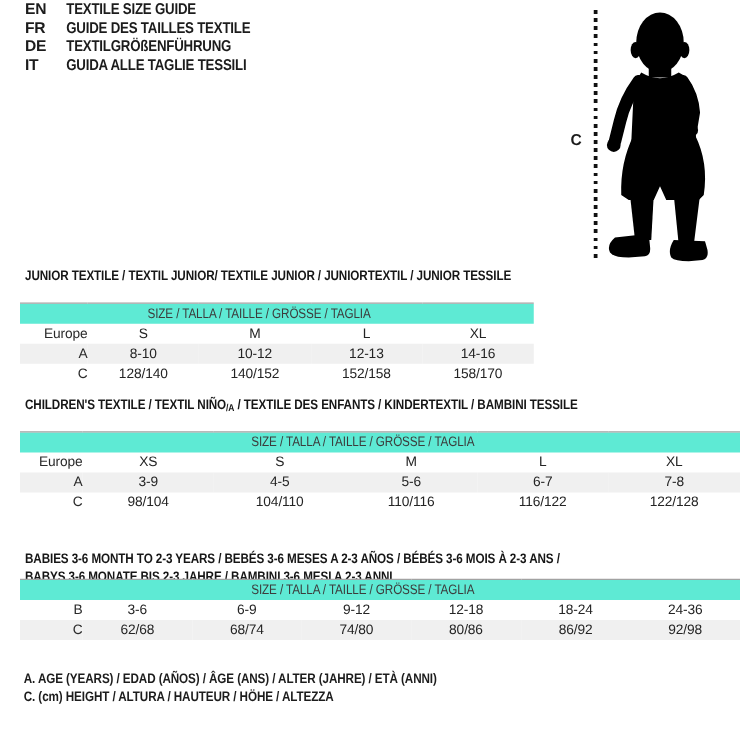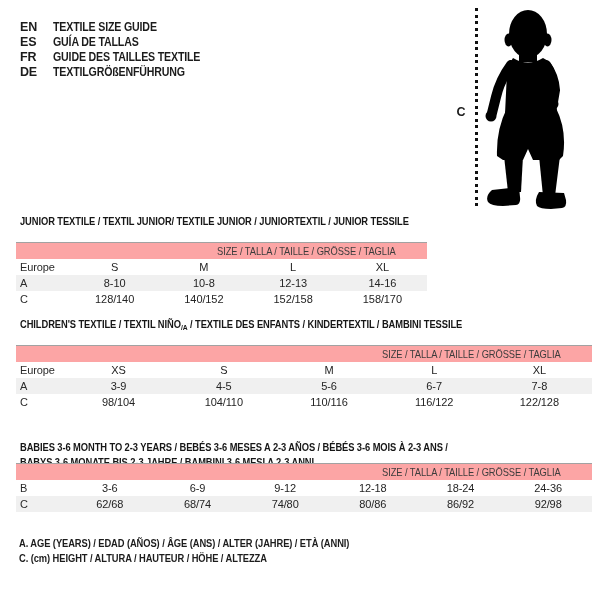--- a/index.html
+++ b/index.html
@@ -15,21 +15,21 @@
 
   
   .cond {
     display:inline-block;
     transform:scaleX(0.85);
     transform-origin:0 50%;
     white-space:nowrap;
   }
 
   
-  .lang-list { position:absolute; left:20px; top:20px; }
+  .lang-list { position:absolute; left:20px; top:0; }
   .lang-row { height:15px; line-height:15px; font-size:12.5px; font-weight:bold; letter-spacing:-0.2px; }
   .lang-code { display:inline-block; width:33px; }
   .lang-title { display:inline-block; }
 
   
   .measure-line {
     position:absolute; left:475px; top:8px; width:3px; height:201px;
     background:repeating-linear-gradient(to bottom,#111 0px,#111 3px,transparent 3px,transparent 6.5px);
   }
   .height-label {
@@ -57,48 +57,48 @@
   }
   #table-junior  { top:242px; width:411px; }
   #table-children{ top:345px; width:576px; }
   #table-babies  { top:463px; width:576px; }
 
   .size-table tr { height:16px; }
   .size-table td {
     font-size:11px; color:#242424; text-align:center;
     padding:0; vertical-align:middle; letter-spacing:-0.1px;
   }
-  .size-table td.lbl { text-align:left; padding-left:4px; color:#2a2a2a;margin-top:16px; }
+  .size-table td.lbl { text-align:right; padding-left:4px; color:#2a2a2a;margin-top:16px; }
   .size-table tr.bar td {
-    background:#fca5a5; border-top:1px solid #a2a2a2;
-    text-align:right; padding-left:4px; color:#3c3c3c;
+    background:#5eead4; border-top:1px solid #a2a2a2;
+    text-align:center; padding-left:4px; color:#3c3c3c;
   }
   .size-table tr.alt td { background:#f0f0f0; }
 
   
   .notes { position:absolute; left:19px; top:536px; }
   .note-line { height:15.3px; line-height:15.3px; font-size:11px; font-weight:bold; letter-spacing:-0.1px; }
 </style>
 </head>
 <body>
 
 <div class="page">
 
   <div class="lang-list">
     <div class="lang-row">
       <span class="lang-code">EN</span><span class="lang-title cond">TEXTILE SIZE GUIDE</span>
     </div>
     <div class="lang-row">
-      <span class="lang-code">ES</span><span class="lang-title cond">GUÍA DE TALLAS</span>
-    </div>
-    <div class="lang-row">
       <span class="lang-code">FR</span><span class="lang-title cond">GUIDE DES TAILLES TEXTILE</span>
     </div>
     <div class="lang-row">
       <span class="lang-code">DE</span><span class="lang-title cond">TEXTILGRÖßENFÜHRUNG</span>
+    </div>
+    <div class="lang-row">
+      <span class="lang-code">IT</span><span class="lang-title cond">GUIDA ALLE TAGLIE TESSILI</span>
     </div>
   </div>
 
   <div class="measure-line"></div>
   <div class="height-label">C</div>
   <svg class="baby-svg" width="100" height="202" viewBox="0 0 100 202">
     <g fill="#000000" stroke="none">
       <ellipse cx="45" cy="26" rx="19" ry="24"></ellipse>
       <ellipse cx="25.5" cy="32" rx="4" ry="6.5"></ellipse>
       <ellipse cx="64.5" cy="32" rx="4" ry="6.5"></ellipse>
@@ -134,21 +134,21 @@
     <tr>
       <td class="lbl">Europe</td>
       <td>S</td>
       <td>M</td>
       <td>L</td>
       <td>XL</td>
     </tr>
     <tr class="alt">
       <td class="lbl">A</td>
       <td>8-10</td>
-      <td>10-8</td>
+      <td>10-12</td>
       <td>12-13</td>
       <td>14-16</td>
     </tr>
     <tr>
       <td class="lbl">C</td>
       <td>128/140</td>
       <td>140/152</td>
       <td>152/158</td>
       <td>158/170</td>
     </tr>

